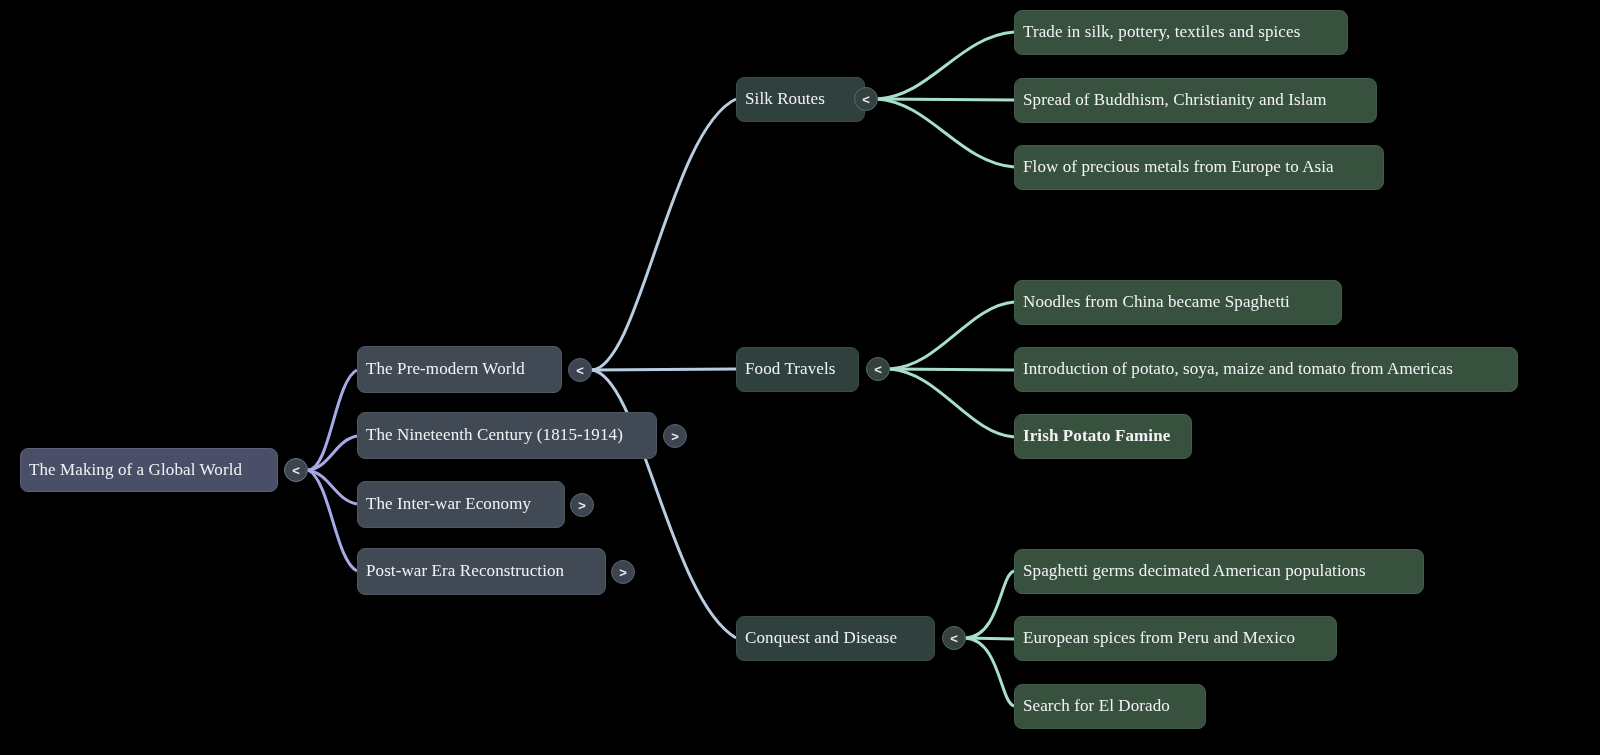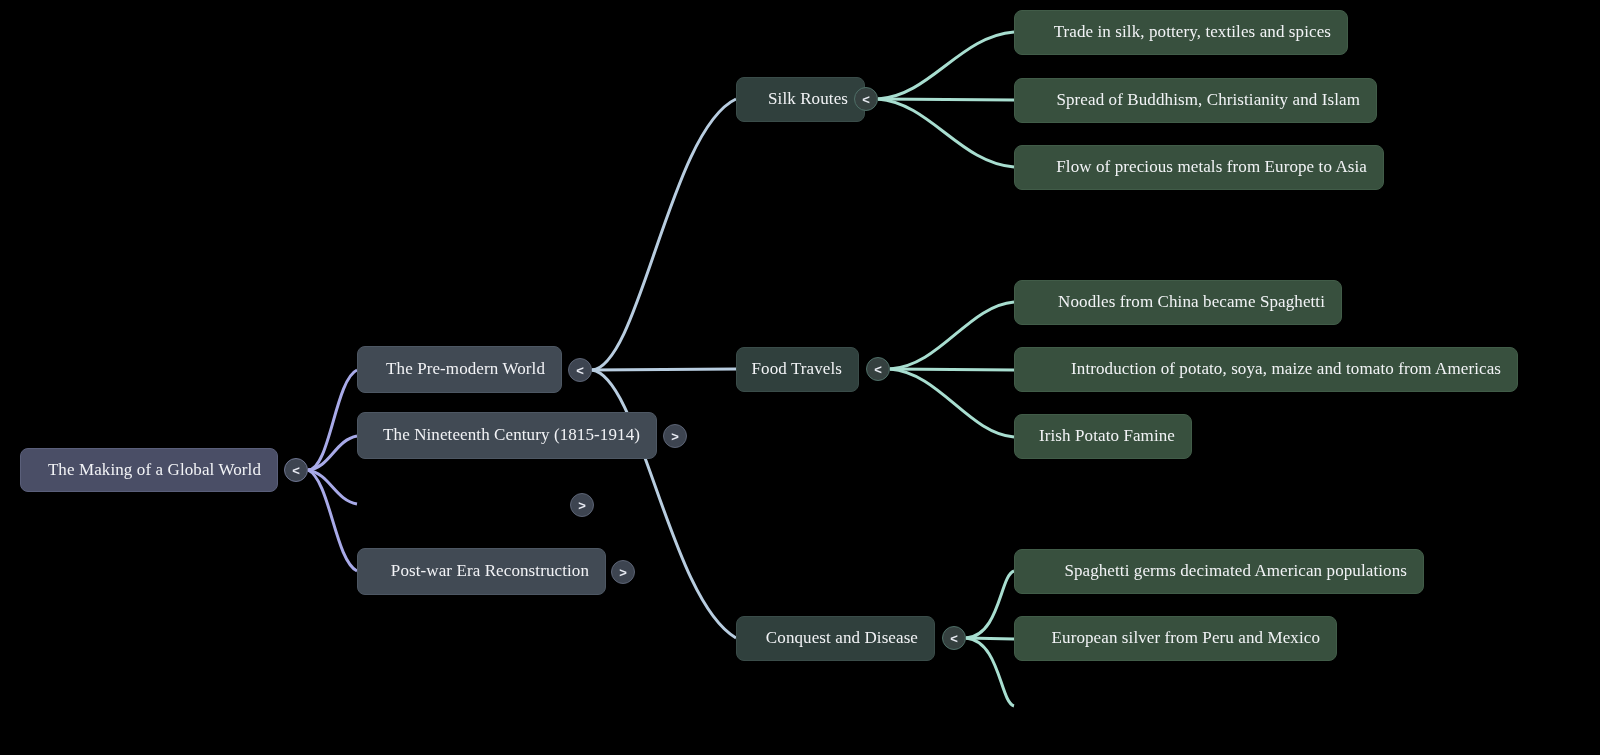--- a/index.html
+++ b/index.html
@@ -24,24 +24,23 @@
   }
   .node {
     position: absolute;
     box-sizing: border-box;
     display: flex;
     align-items: center;
     border-radius: 8px;
     color: #f2f3f6;
     font-size: 17px;
     line-height: 1.1;
-    padding: 0 16px;
+    padding: 0 8px;
     white-space: nowrap;
     letter-spacing: .1px;
-    justify-content: flex-end;
   }
   .node-root {
     background: #4a4e66;
     border: 1px solid #5a5f7a;
     font-size: 17px;
   }
   .node-l1 {
     background: #414a54;
     border: 1px solid #4d5763;
   }
@@ -124,20 +123,23 @@
     <span>&lt;</span>
   </div>
 
   <div class="node node-l1" style="left:357px; top:412px; width:300px; height:47px;">
     <span>The Nineteenth Century (1815-1914)</span>
   </div>
   <div class="toggle toggle-l1" style="left:663px; top:424px;">
     <span>&gt;</span>
   </div>
 
+  <div class="node node-l1" style="left:357px; top:481px; width:208px; height:47px;">
+    <span>The Inter-war Economy</span>
+  </div>
   <div class="toggle toggle-l1" style="left:570px; top:493px;">
     <span>&gt;</span>
   </div>
 
   <div class="node node-l1" style="left:357px; top:548px; width:249px; height:47px;">
     <span>Post-war Era Reconstruction</span>
   </div>
   <div class="toggle toggle-l1" style="left:611px; top:560px;">
     <span>&gt;</span>
   </div>
@@ -172,24 +174,27 @@
   <div class="node node-leaf" style="left:1014px; top:145px; width:370px; height:45px;">
     <span>Flow of precious metals from Europe to Asia</span>
   </div>
 
   <div class="node node-leaf" style="left:1014px; top:280px; width:328px; height:45px;">
     <span>Noodles from China became Spaghetti</span>
   </div>
   <div class="node node-leaf" style="left:1014px; top:347px; width:504px; height:45px;">
     <span>Introduction of potato, soya, maize and tomato from Americas</span>
   </div>
-  <div class="node node-leaf" style="left:1014px; top:414px; width:178px; height:45px;">
+  <div class="node node-leaf" style="left:1014px; top:414px; width:178px; height:45px;font-weight:bold;">
     <span>Irish Potato Famine</span>
   </div>
 
   <div class="node node-leaf" style="left:1014px; top:549px; width:410px; height:45px;">
     <span>Spaghetti germs decimated American populations</span>
   </div>
   <div class="node node-leaf" style="left:1014px; top:616px; width:323px; height:45px;">
-    <span>European silver from Peru and Mexico</span>
+    <span>European spices from Peru and Mexico</span>
+  </div>
+  <div class="node node-leaf" style="left:1014px; top:684px; width:192px; height:45px;">
+    <span>Search for El Dorado</span>
   </div>
 
 </div>
 
 </body></html>

